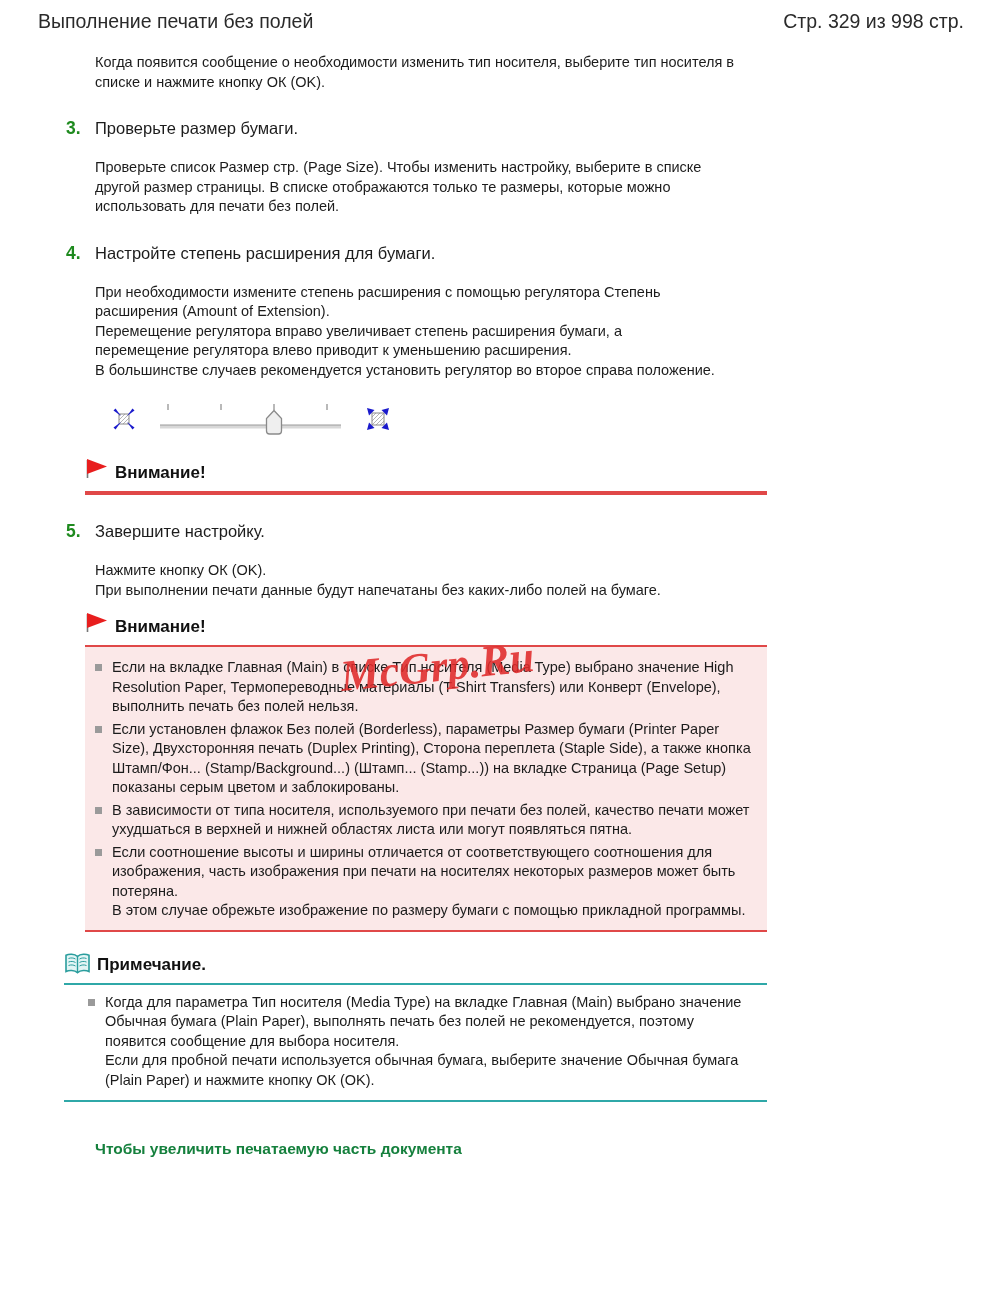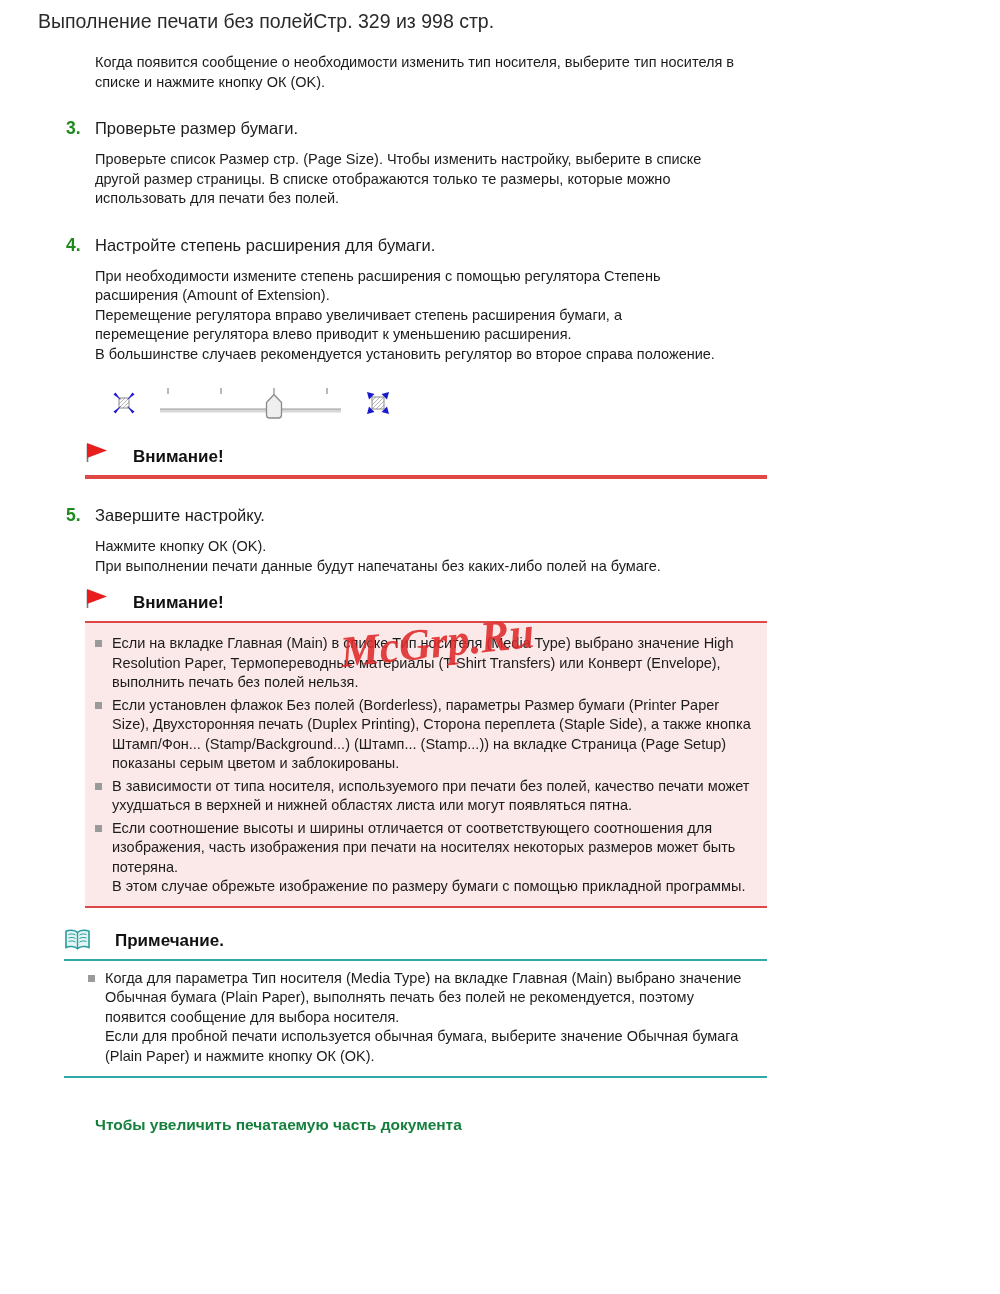--- a/index.html
+++ b/index.html
@@ -7,40 +7,40 @@
     position:relative;
     width:1000px;height:1294px;
     overflow:hidden;
     background:#fff;
     font-family:"Liberation Sans","DejaVu Sans",sans-serif;
     color:#1c1c1c;
     box-sizing:border-box;
     padding-top:10px;
   }
   
-  .hdr{display:flex;align-items:baseline;padding:0 36px 0 38px;}
+  .hdr{display:flex;justify-content:space-between;align-items:baseline;padding:0 36px 0 38px;}
   .hdr-title{font-size:19.5px;color:#2a2a2a;}
   .hdr-page{font-size:19.5px;color:#2a2a2a;}
   
   .para{font-size:14.5px;line-height:19.5px;margin:0;}
   .ml{white-space:pre-line;}
   .intro{margin:20px 0 0 95px;max-width:660px;}
   
   .step{margin-top:26px;}
   .step-head{display:flex;align-items:baseline;margin-left:66px;}
   .step-num{font-size:17.5px;font-weight:bold;color:#1e8a1e;width:29px;text-align:left;}
   .step-title{font-size:16.5px;color:#1c1c1c;}
-  .step-body{margin:11px 0 0 95px;max-width:640px;}
+  .step-body{margin:19px 0 0 95px;max-width:640px;}
   .w625{max-width:625px;}
   
   .slider-row{display:flex;align-items:center;margin:20px 0 0 110px;gap:20px;}
   .slider-row svg{display:block;}
   
   .alertbox{margin-left:85px;width:682px;}
-  .box-head{display:flex;align-items:center;gap:24px;margin-bottom:4px;}
+  .box-head{display:flex;align-items:center;gap:6px;margin-bottom:4px;}
   .box-title{font-size:17px;font-weight:bold;color:#111;}
   .warn-rule{height:2px;background:#e04848;}
   .warn-body{background:#fbe8e8;padding:8px 14px 9px 8px;position:relative;}
   .note-box{margin-left:64px;width:703px;}
   .note-rule{height:2px;background:#2fa8a8;}
   .note-body{background:#fff;padding:8px 14px 10px 22px;}
   .bullet-item{display:flex;margin-top:3px;}
   .bullet-item:first-child{margin-top:0;}
   .sq{flex:0 0 auto;width:7px;height:7px;background:#9a9a9a;margin:6px 10px 0 2px;}
   .bullet-text{font-size:14.5px;line-height:19.5px;margin:0;max-width:645px;}

